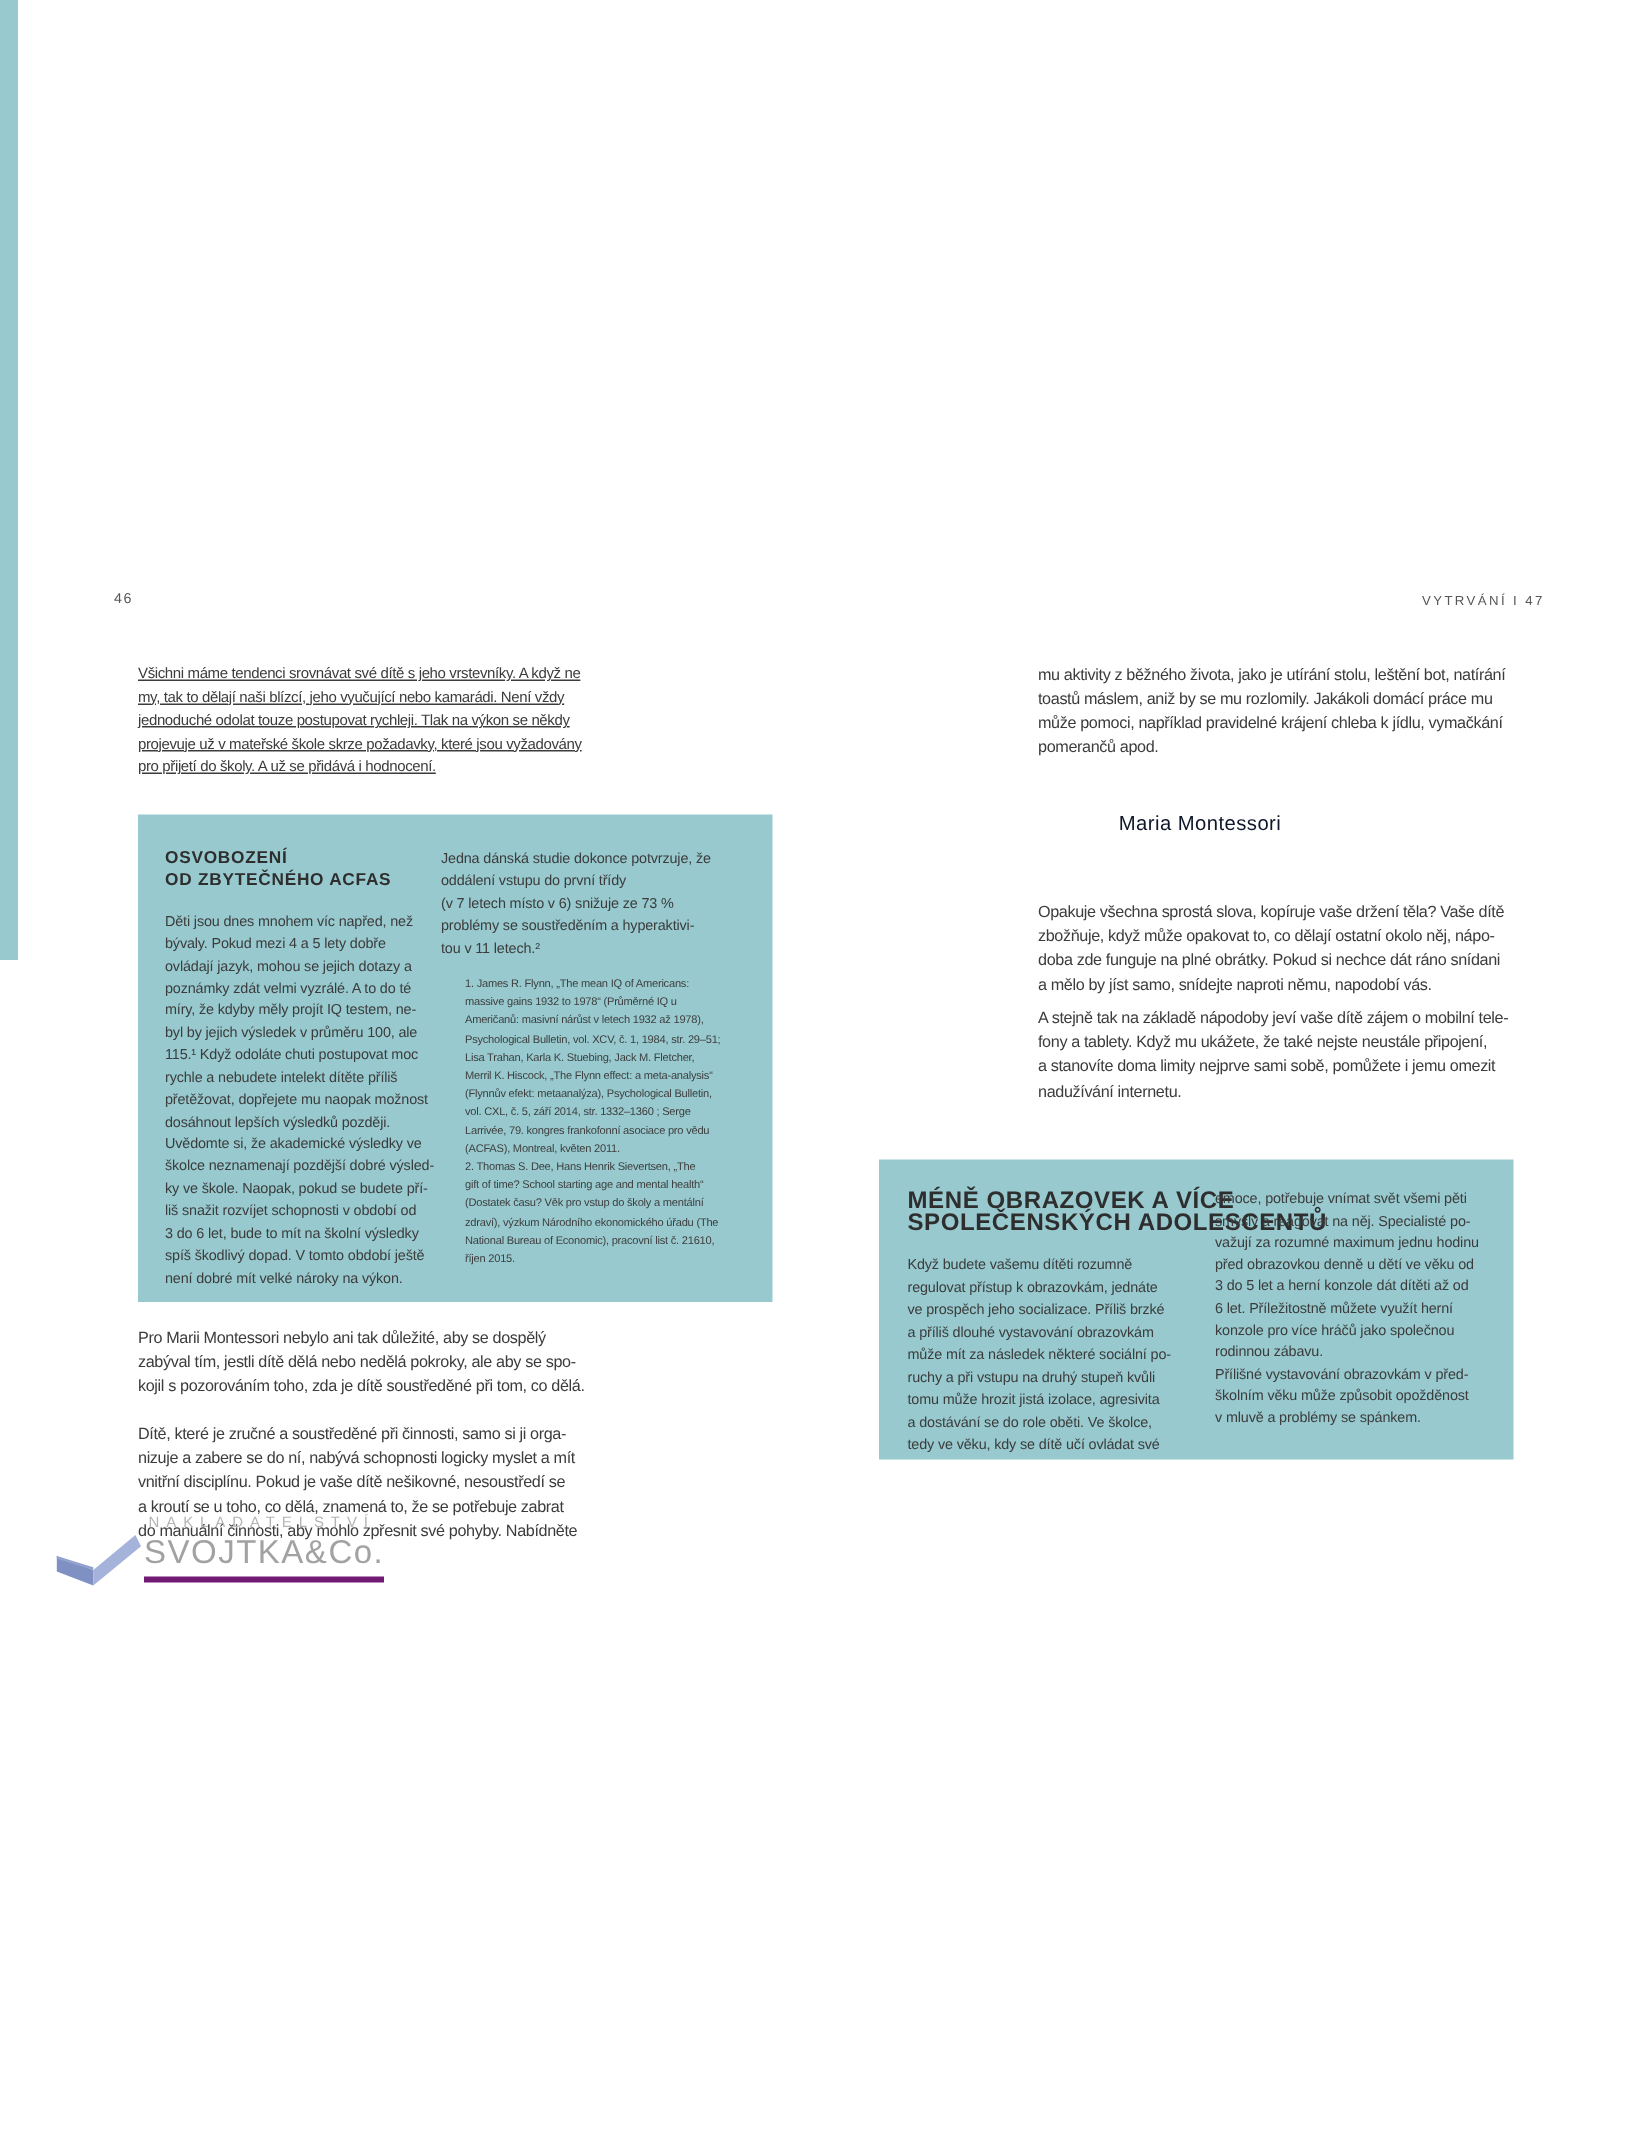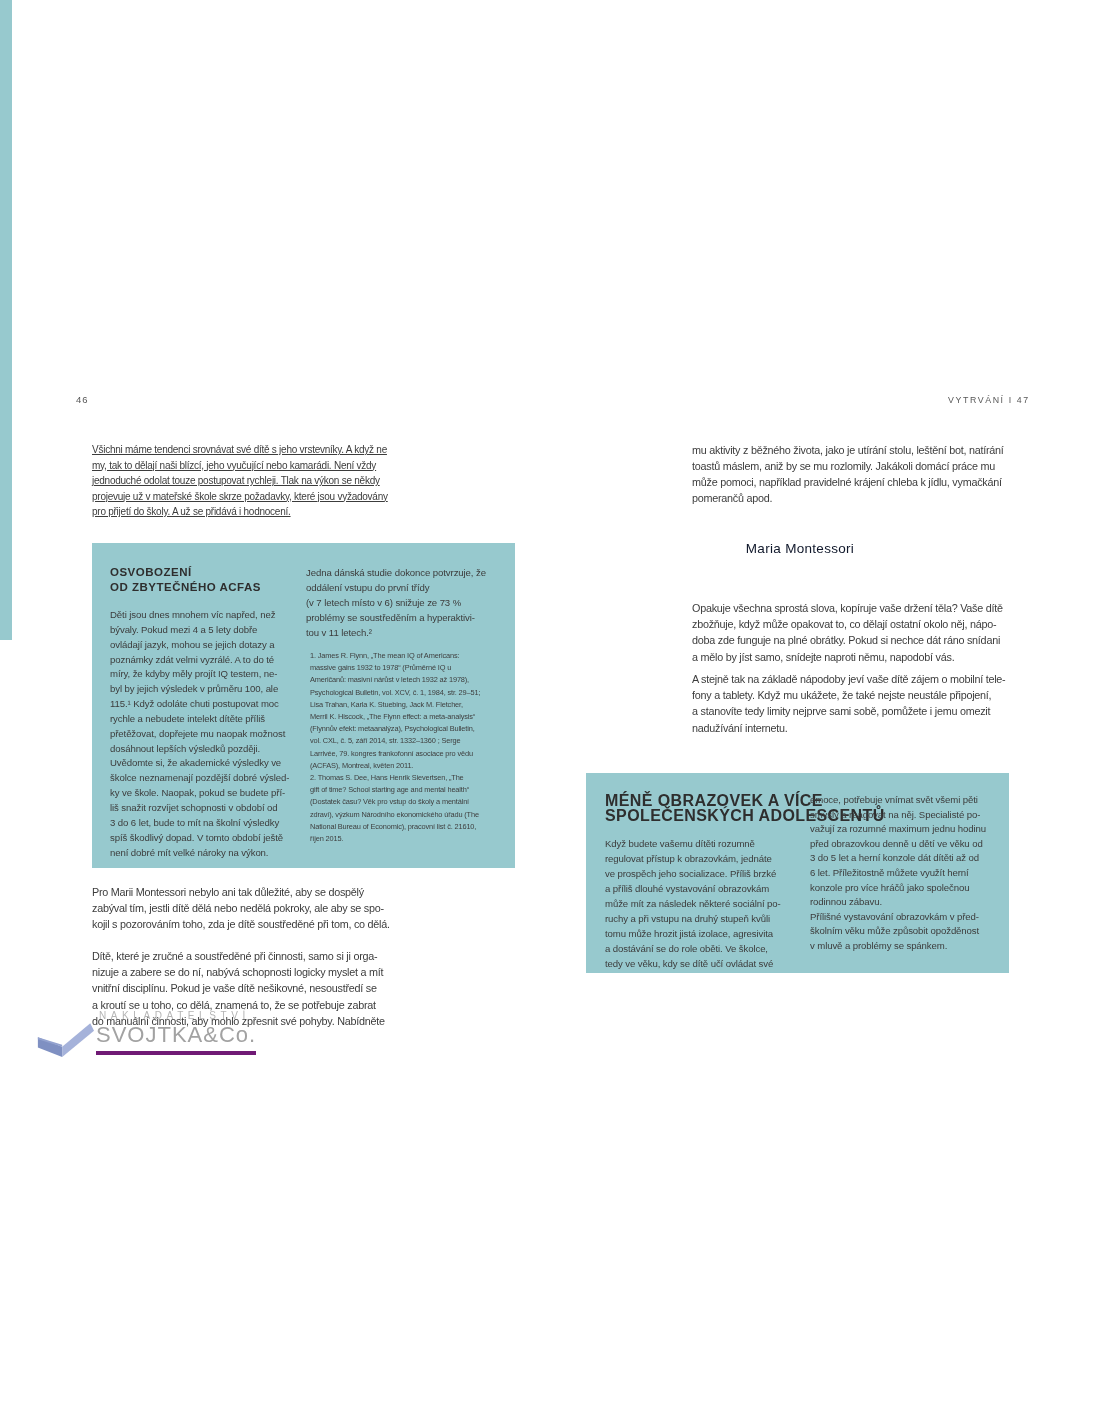--- a/index.html
+++ b/index.html
@@ -9,21 +9,21 @@
   
   #accent-bar{position:absolute;left:0;top:0;width:12px;height:640px;background:#97c9ce;}
   
   #pagenum-left{position:absolute;left:76px;top:394px;font-size:9.5px;letter-spacing:1px;color:#575757;}
   #header-right{position:absolute;left:948px;top:395px;font-size:8.8px;letter-spacing:1.6px;color:#575757;}
   
   #intro-l{position:absolute;left:92px;top:442px;width:345px;font-size:10px;line-height:15.5px;letter-spacing:-0.25px;text-decoration:underline;}
   #box1{position:absolute;left:92px;top:543px;width:423px;height:325px;background:#97c9ce;}
   #box1-title{position:absolute;left:110px;top:565px;font-size:11.5px;font-weight:700;line-height:15px;letter-spacing:0.5px;color:#2e2e2e;}
   #box1-col-left{position:absolute;left:110px;top:608px;width:196px;font-size:9.6px;line-height:14.85px;letter-spacing:-0.1px;}
-  #box1-lead{position:absolute;left:306px;top:565px;width:200px;font-size:9.6px;line-height:15px;letter-spacing:-0.1px;}
+  #box1-lead{position:absolute;left:294px;top:565px;width:200px;font-size:9.6px;line-height:15px;letter-spacing:-0.1px;}
   #box1-foot{position:absolute;left:310px;top:650px;width:205px;font-size:7.4px;line-height:12.2px;letter-spacing:-0.15px;color:#3e3e3e;}
   #para2-l{position:absolute;left:92px;top:884px;width:345px;font-size:10.8px;line-height:16.2px;letter-spacing:-0.25px;}
   #para3-l{position:absolute;left:92px;top:948px;width:345px;font-size:10.8px;line-height:16.2px;letter-spacing:-0.25px;}
   
   #wm-icon{position:absolute;left:36px;top:1022px;width:58px;height:40px;}
   #wm-name{position:absolute;left:96px;top:1022px;font-size:22px;letter-spacing:1px;color:#a2a2a2;
            border-bottom:4px solid #701a75;padding-bottom:3px;}
   #wm-sub{position:absolute;left:99px;top:1010px;font-size:10px;letter-spacing:4.6px;color:#b5b5b5;}
   
   #intro-r{position:absolute;left:692px;top:442px;width:360px;font-size:10.8px;line-height:16px;letter-spacing:-0.25px;}
@@ -122,21 +122,21 @@
   <div id="quote-block">
     <div id="quote-author">Maria Montessori</div>
   </div>
 
   <div id="para2-r" class="pre">Opakuje všechna sprostá slova, kopíruje vaše držení těla? Vaše dítě
 zbožňuje, když může opakovat to, co dělají ostatní okolo něj, nápo-
 doba zde funguje na plné obrátky. Pokud si nechce dát ráno snídani
 a mělo by jíst samo, snídejte naproti němu, napodobí vás.</div>
   <div id="para3-r" class="pre">A stejně tak na základě nápodoby jeví vaše dítě zájem o mobilní tele-
 fony a tablety. Když mu ukážete, že také nejste neustále připojení,
-a stanovíte tedy limity nejprve sami sobě, pomůžete i jemu omezit
+a stanovíte doma limity nejprve sami sobě, pomůžete i jemu omezit
 nadužívání internetu.</div>
 
   <div id="box2"></div>
   <div id="box2-title" class="pre">MÉNĚ OBRAZOVEK A VÍCE
 SPOLEČENSKÝCH ADOLESCENTŮ</div>
   <div id="box2-col-left" class="pre">Když budete vašemu dítěti rozumně
 regulovat přístup k obrazovkám, jednáte
 ve prospěch jeho socializace. Příliš brzké
 a příliš dlouhé vystavování obrazovkám
 může mít za následek některé sociální po-

